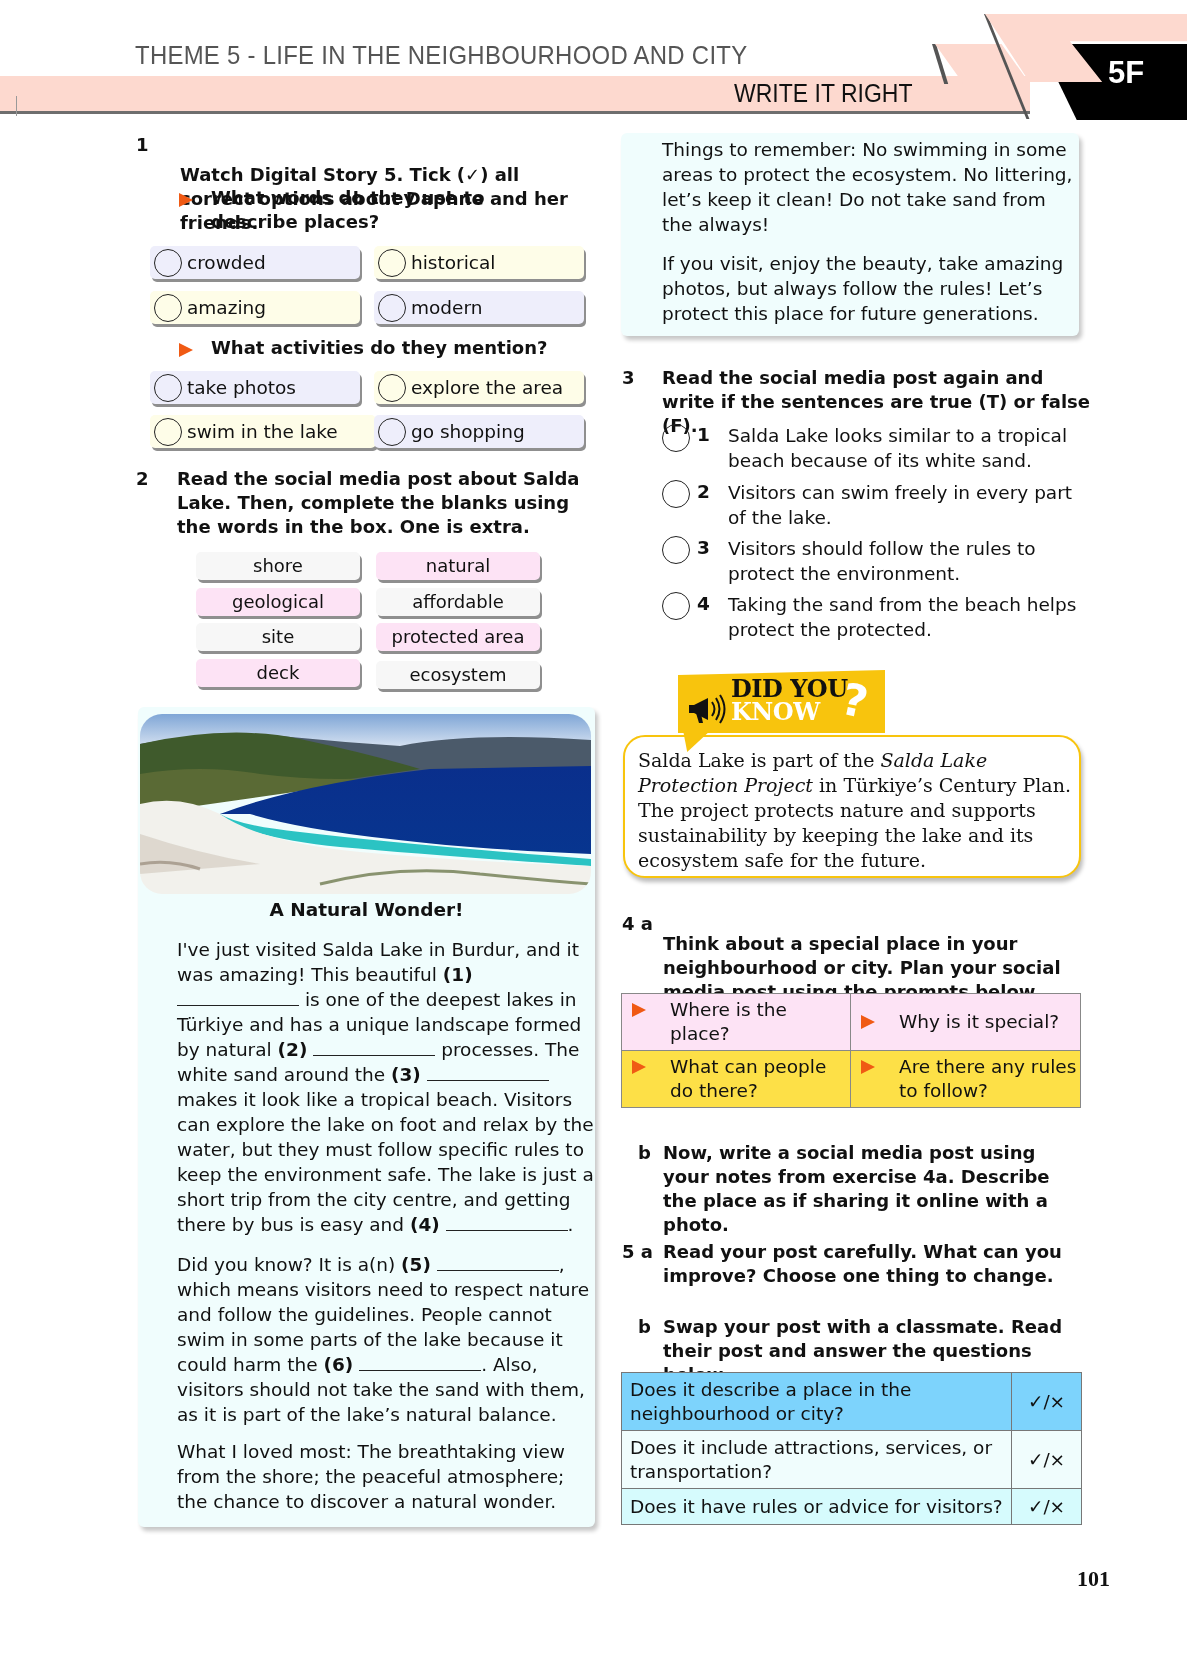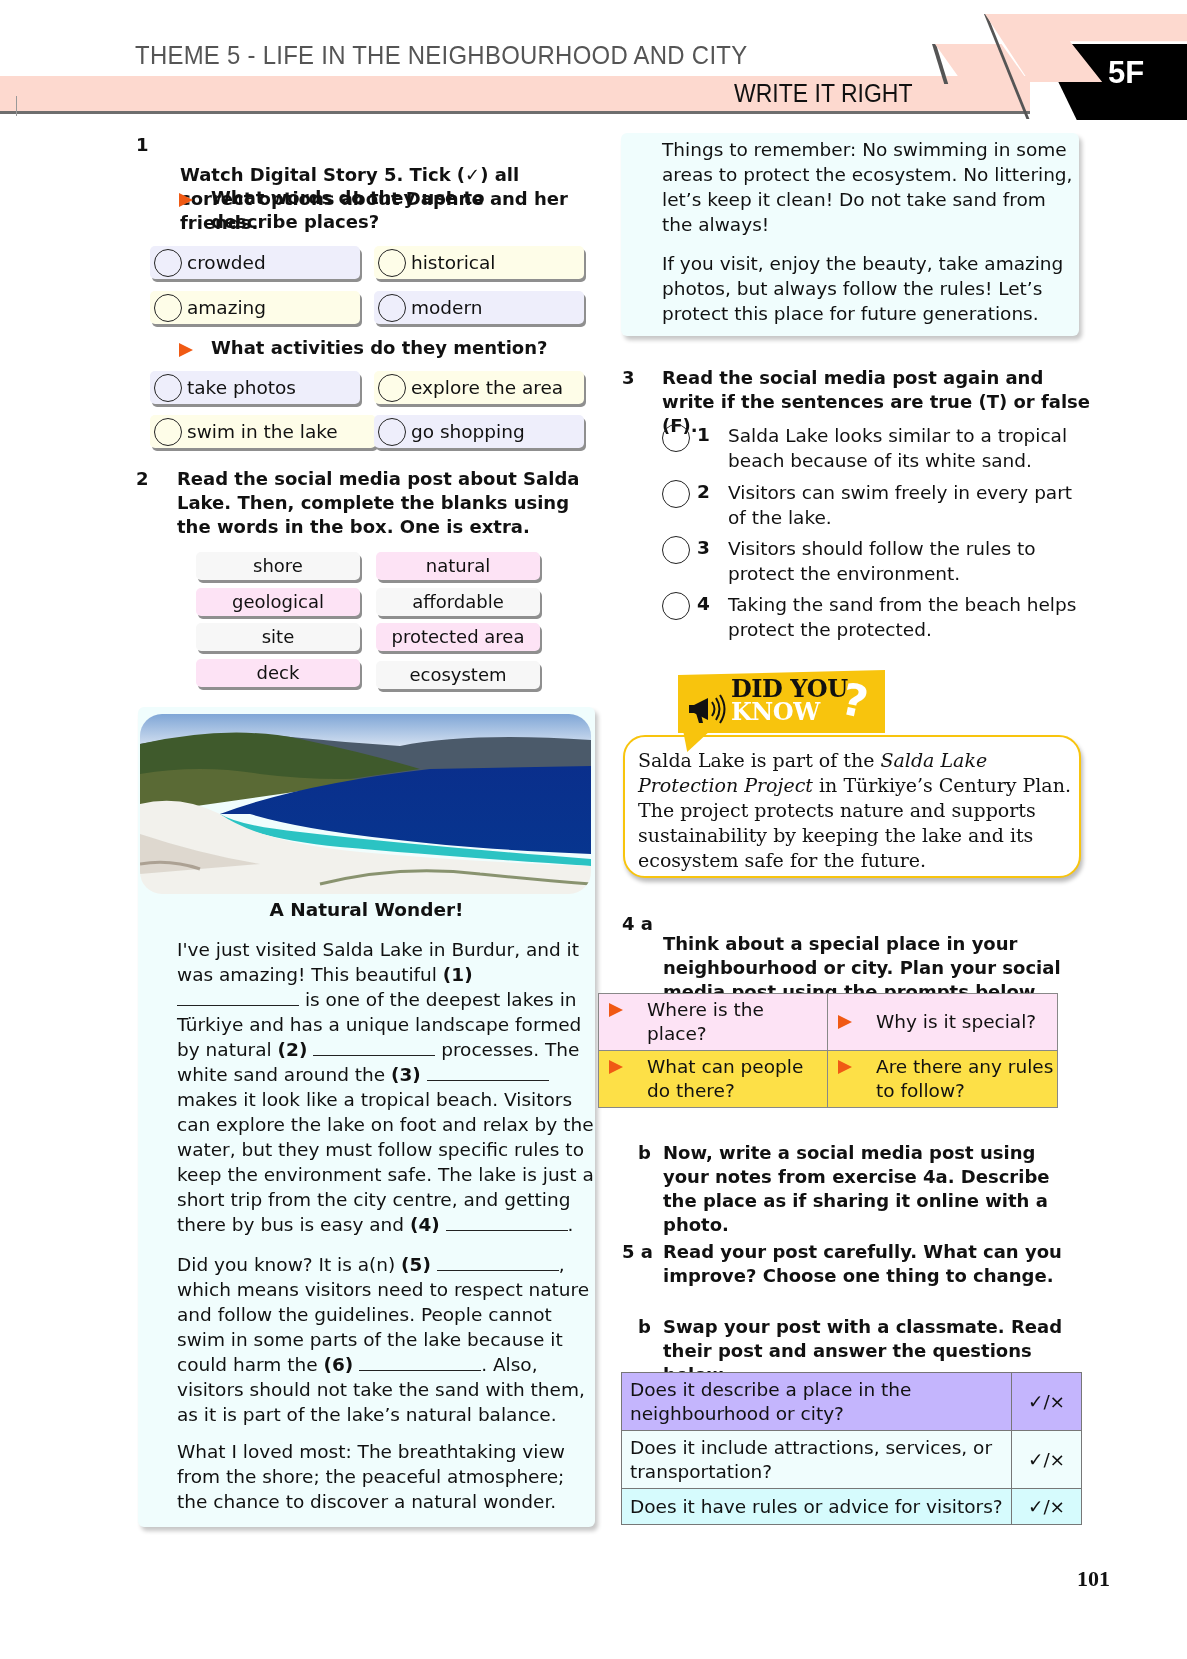--- a/index.html
+++ b/index.html
@@ -184,21 +184,21 @@
   </svg>
 </div>
 <div class="dyk-text1">DID YOU</div>
 <div class="dyk-text2">KNOW</div>
 <div class="dyk-q">?</div>
 <div class="dyk-body"><span>Salda Lake is part of the </span><i>Salda Lake Protection Project</i><span> in Türkiye’s Century Plan. The project protects nature and supports sustainability by keeping the lake and its ecosystem safe for the future.</span></div>
 
 <div class="exnum" style="left:622px;top:913px;">4 a</div>
 <div class="instr" style="left:663px;top:912px;width:420px;margin-top:20px;">Think about a special place in your neighbourhood or city. Plan your social media post using the prompts below.</div>
 
-<table class="plan" style="left:598px;top:993px;width:460px;">
+<table class="plan" style="left:621px;top:993px;width:460px;">
   <tbody>
       <tr style="background:#fde3f5;height:57px;">
     <td style="width:229px;">
           <div class="cell">
             <span class="tri" style="margin-top:5px;"></span>
             <span>Where is the place?</span>
           </div>
         </td>
     <td>
           <div class="cell" style="align-items:center;">
@@ -228,21 +228,21 @@
 <div class="instr" style="left:663px;top:1141px;width:420px;">Now, write a social media post using your notes from exercise 4a. Describe the place as if sharing it online with a photo.</div>
 
 <div class="exnum" style="left:622px;top:1241px;">5 a</div>
 <div class="instr" style="left:663px;top:1240px;width:420px;">Read your post carefully. What can you improve? Choose one thing to change.</div>
 
 <div class="exnum" style="left:638px;top:1316px;">b</div>
 <div class="instr" style="left:663px;top:1315px;width:425px;">Swap your post with a classmate. Read their post and answer the questions below.</div>
 
 <table class="check" style="left:621px;top:1372px;width:461px;">
   <tbody>
-      <tr style="background:#c4b5fd;height:58px;">
+      <tr style="background:#7dd3fc;height:58px;">
     <td style="padding:0 8px;width:390px;">Does it describe a place in the neighbourhood or city?</td>
     <td style="text-align:center;">✓/×</td>
   </tr>
   <tr style="background:#f0fdfd;height:58px;">
     <td style="padding:0 8px;">Does it include attractions, services, or transportation?</td>
     <td style="text-align:center;">✓/×</td>
   </tr>
   <tr style="background:#d6fbfd;height:36px;">
     <td style="padding:0 8px;">Does it have rules or advice for visitors?</td>
     <td style="text-align:center;">✓/×</td>

